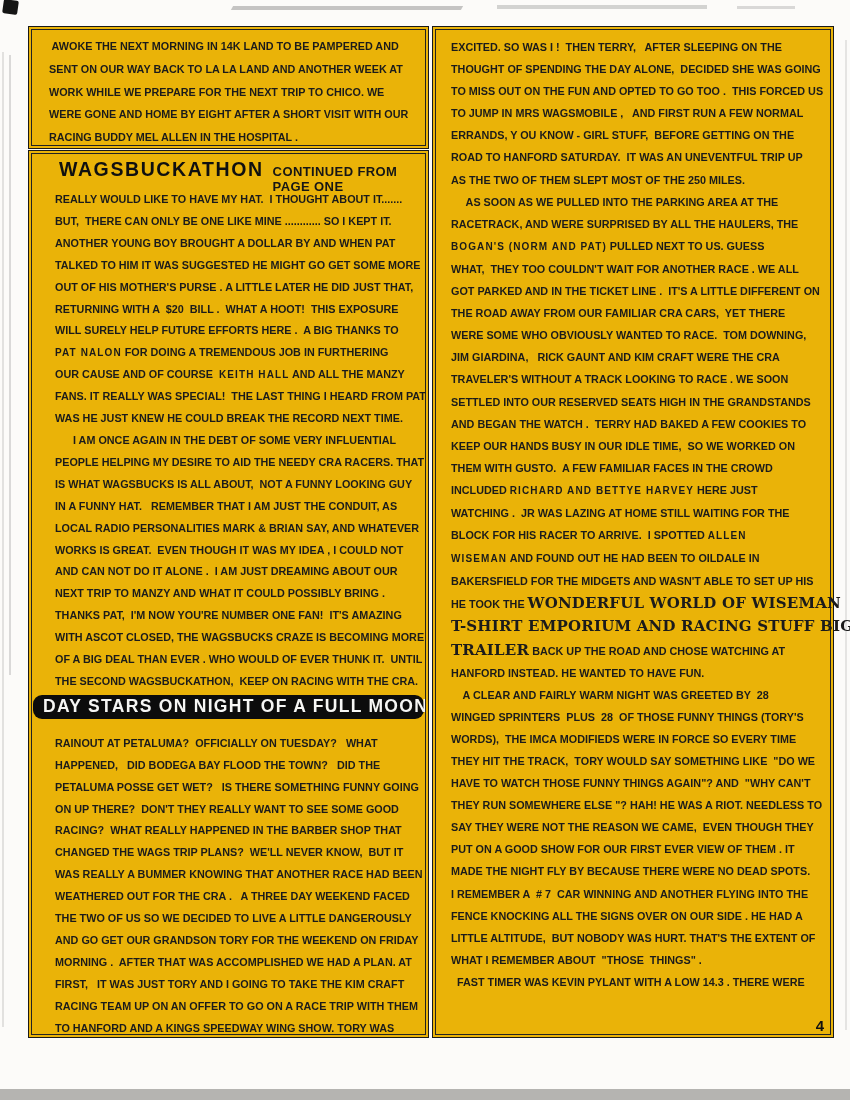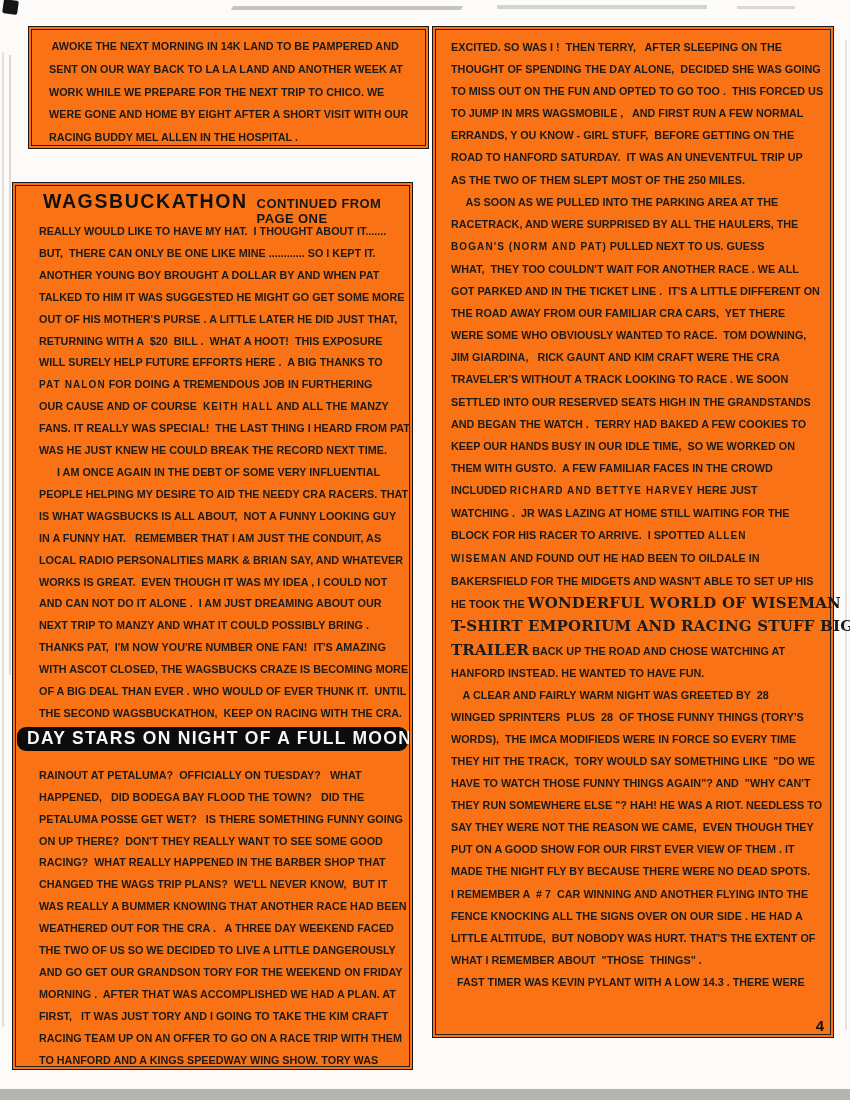--- a/index.html
+++ b/index.html
@@ -5,21 +5,21 @@
   html,body{margin:0;padding:0;}
   body{
     width:850px;height:1100px;position:relative;overflow:hidden;
     background:#fcfbf9;
     font-family:"Liberation Sans", sans-serif;
     color:#1c1c1c;
   }
   .dbox{
     position:absolute;
     border:1.6px solid #191919;
-    background:#f97316;
+    background:#eab308;
   }
   .dbox::before{
     content:"";position:absolute;inset:2px;
     border:1.1px solid #232323;pointer-events:none;
   }
   .lines{position:relative;}
   .line{
     white-space:pre;
     font-weight:bold;
     font-size:10.8px;
@@ -107,21 +107,21 @@
 <div class="dbox" style="left:28px;top:26px;width:399px;height:121px;">
   <div class="lines intro-lines">
       <div class="line"><span class="sg-n"> AWOKE THE NEXT MORNING IN 14K LAND TO BE PAMPERED AND</span></div>
       <div class="line"><span class="sg-n">SENT ON OUR WAY BACK TO LA LA LAND AND ANOTHER WEEK AT</span></div>
       <div class="line"><span class="sg-n">WORK WHILE WE PREPARE FOR THE NEXT TRIP TO CHICO. WE</span></div>
       <div class="line"><span class="sg-n">WERE GONE AND HOME BY EIGHT AFTER A SHORT VISIT WITH OUR</span></div>
       <div class="line"><span class="sg-n">RACING BUDDY MEL ALLEN IN THE HOSPITAL .</span></div>
     </div>
 </div>
 
-<div class="dbox" style="left:12px;top:150px;width:399px;height:886px;margin-top:32px;">
+<div class="dbox" style="left:28px;top:150px;width:399px;height:886px;">
   <div class="wb-heading">
     <span class="wb-title">WAGSBUCKATHON</span>
     <span class="wb-sub">CONTINUED FROM PAGE ONE</span>
   </div>
   <div class="lines wb-lines">
       <div class="line"><span class="sg-n">REALLY WOULD LIKE TO HAVE MY HAT.  I THOUGHT ABOUT IT.......</span></div>
       <div class="line"><span class="sg-n">BUT,  THERE CAN ONLY BE ONE LIKE MINE ............ SO I KEPT IT.</span></div>
       <div class="line"><span class="sg-n">ANOTHER YOUNG BOY BROUGHT A DOLLAR BY AND WHEN PAT</span></div>
       <div class="line"><span class="sg-n">TALKED TO HIM IT WAS SUGGESTED HE MIGHT GO GET SOME MORE</span></div>
       <div class="line"><span class="sg-n">OUT OF HIS MOTHER'S PURSE . A LITTLE LATER HE DID JUST THAT,</span></div>

